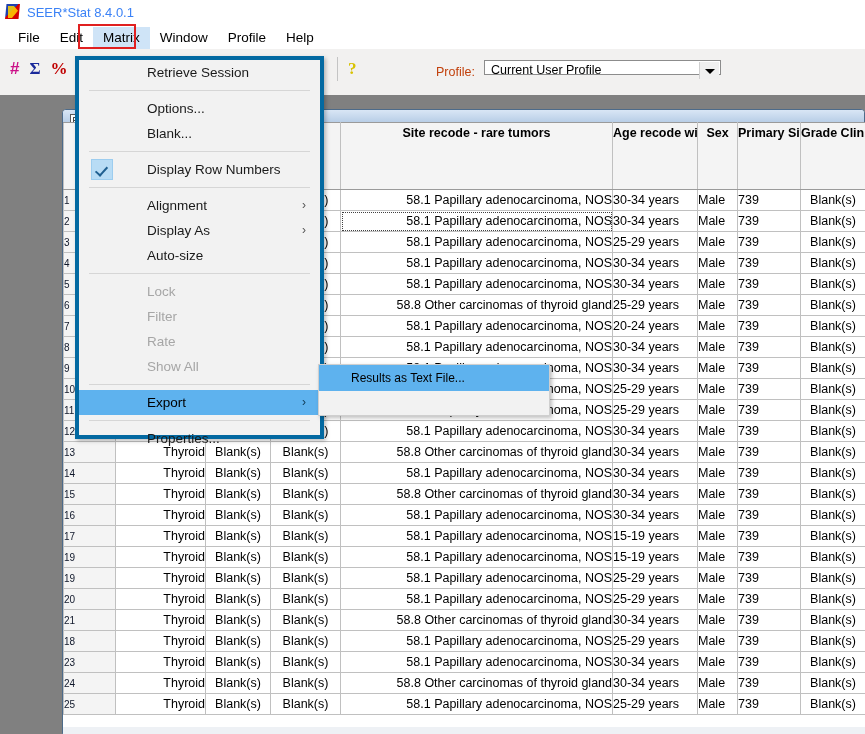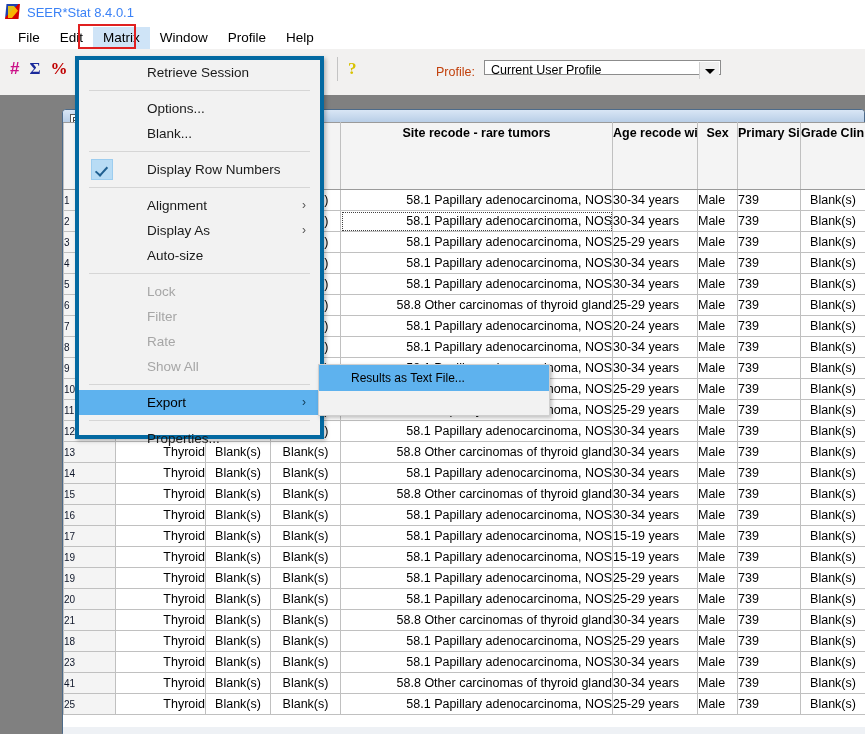--- a/index.html
+++ b/index.html
@@ -422,21 +422,21 @@
             <td class="c-left">Thyroid</td>
             <td class="c-center">Blank(s)</td>
             <td class="c-center">Blank(s)</td>
             <td class="c-left site">58.1 Papillary adenocarcinoma, NOS</td>
             <td class="c-num">30-34 years</td>
             <td class="c-num">Male</td>
             <td class="c-num">739</td>
             <td class="c-center">Blank(s)</td>
           </tr>
           <tr>
-            <td class="rownum">41</td>
+            <td class="rownum">24</td>
             <td class="c-left">Thyroid</td>
             <td class="c-center">Blank(s)</td>
             <td class="c-center">Blank(s)</td>
             <td class="c-left site">58.8 Other carcinomas of thyroid gland</td>
             <td class="c-num">30-34 years</td>
             <td class="c-num">Male</td>
             <td class="c-num">739</td>
             <td class="c-center">Blank(s)</td>
           </tr>
           <tr>

